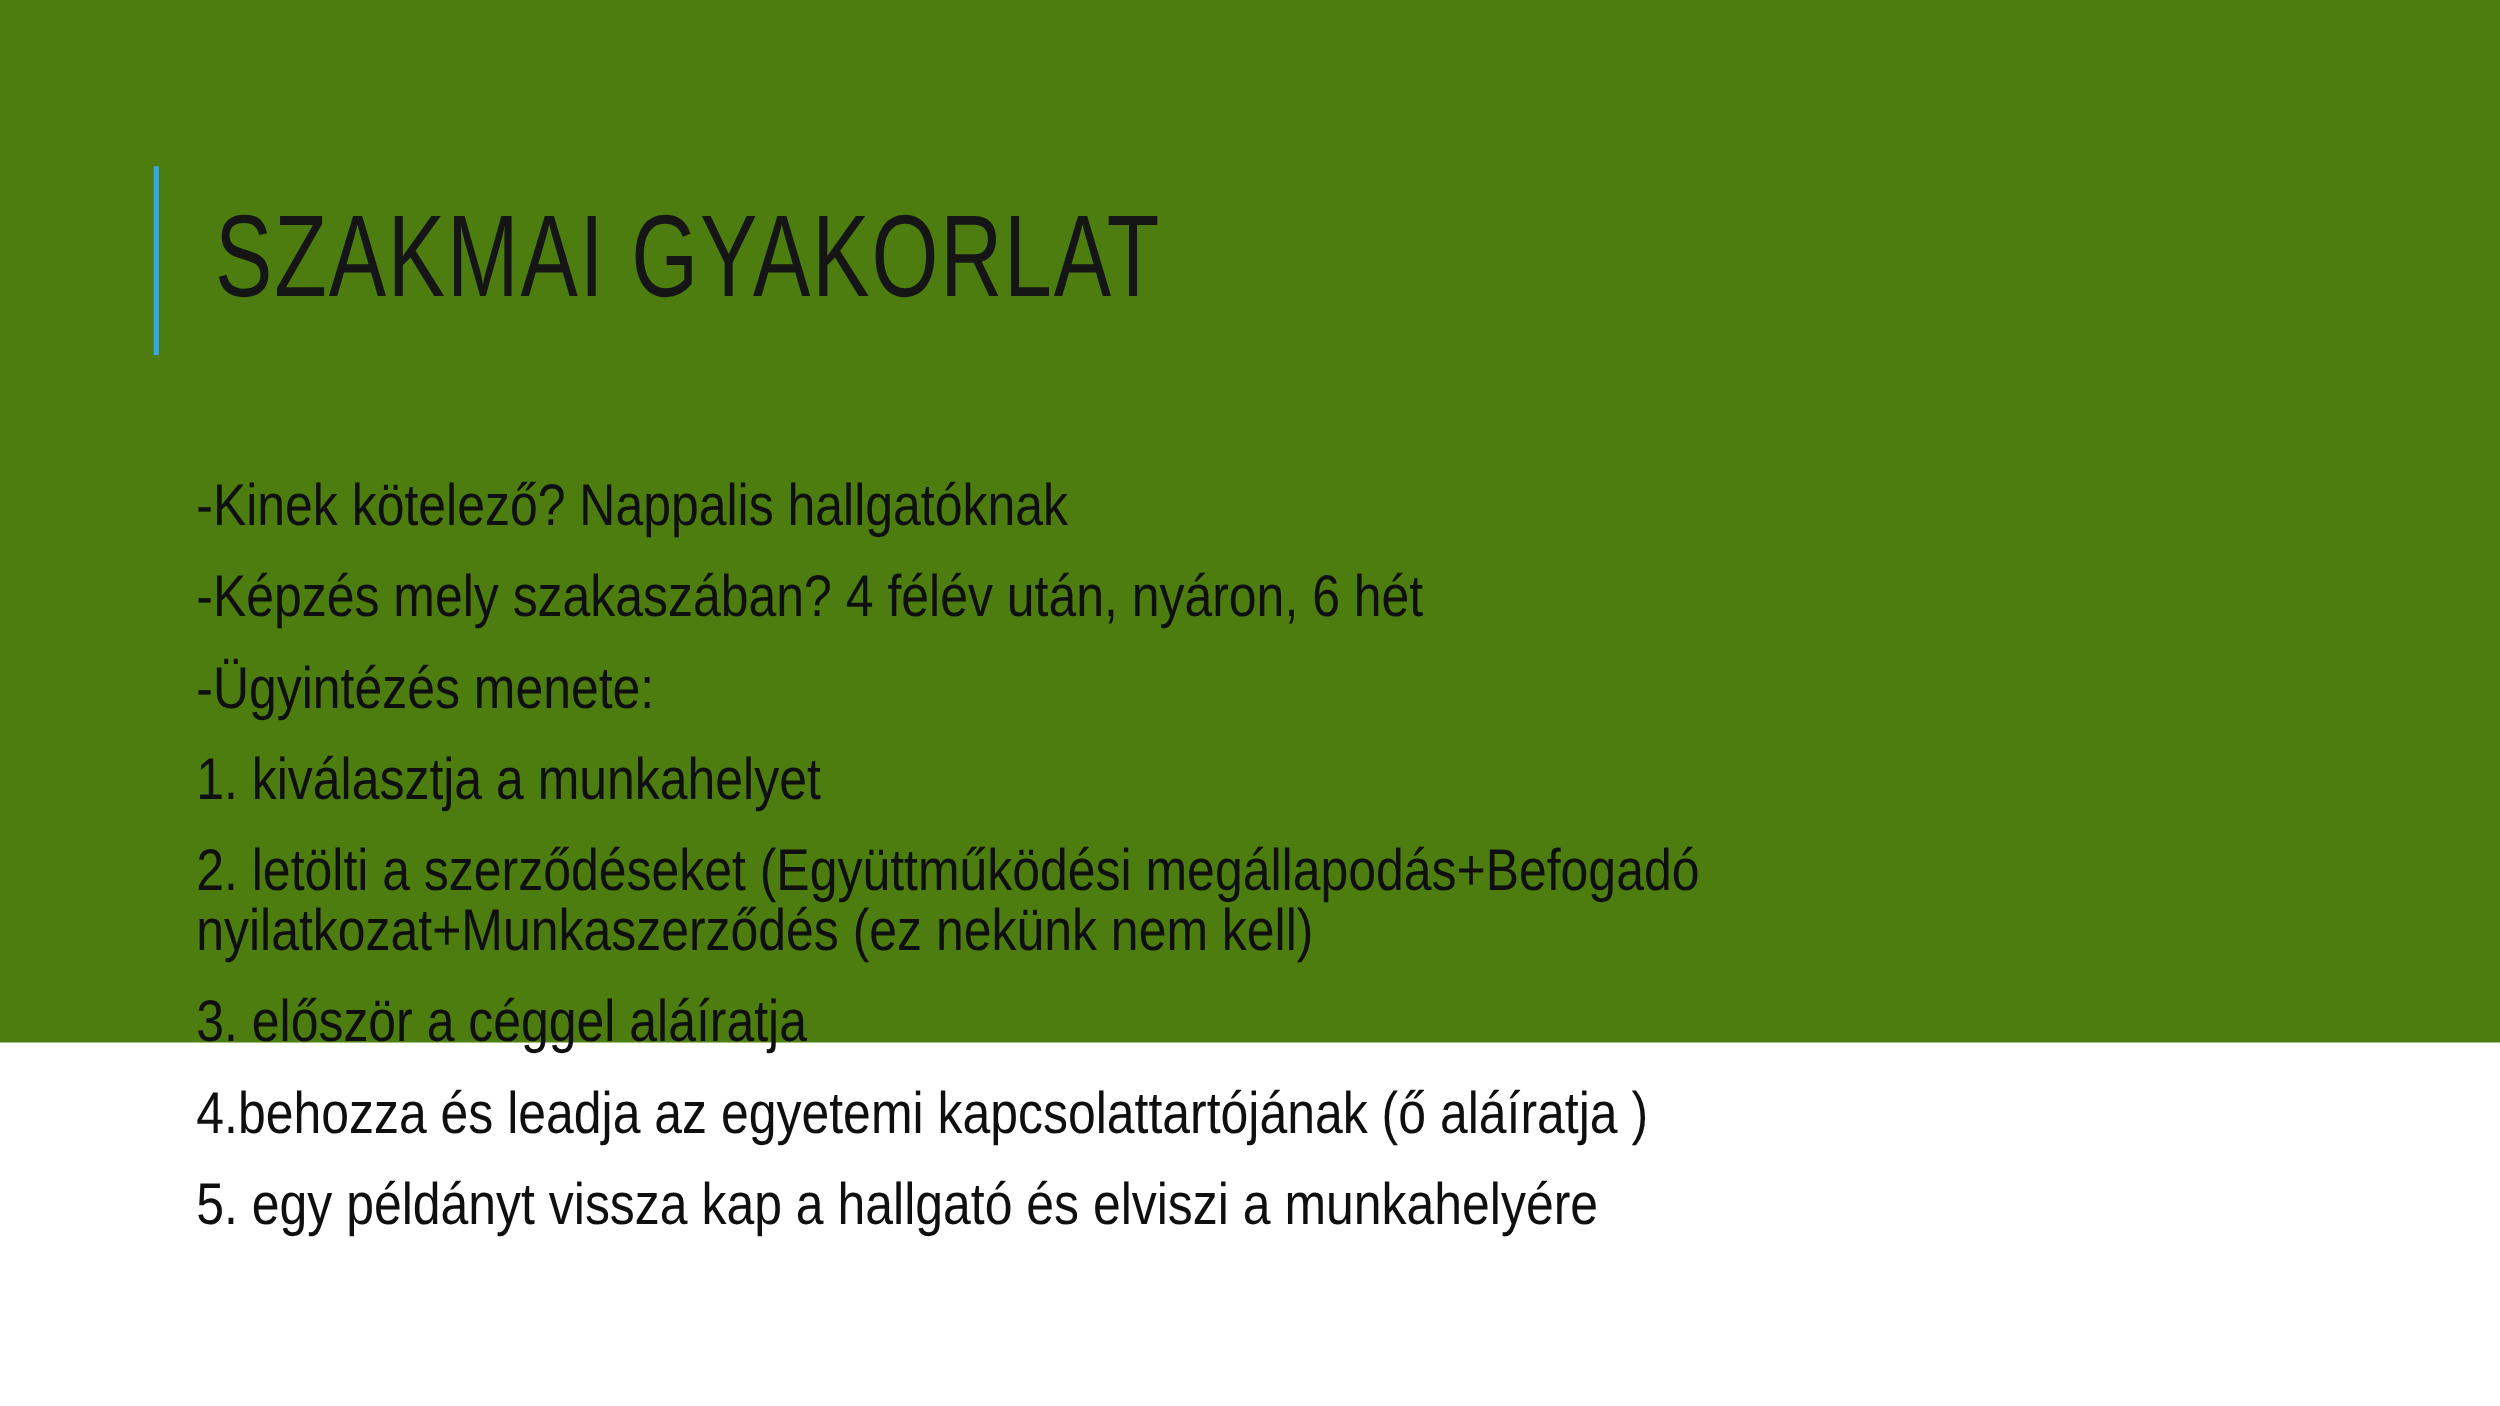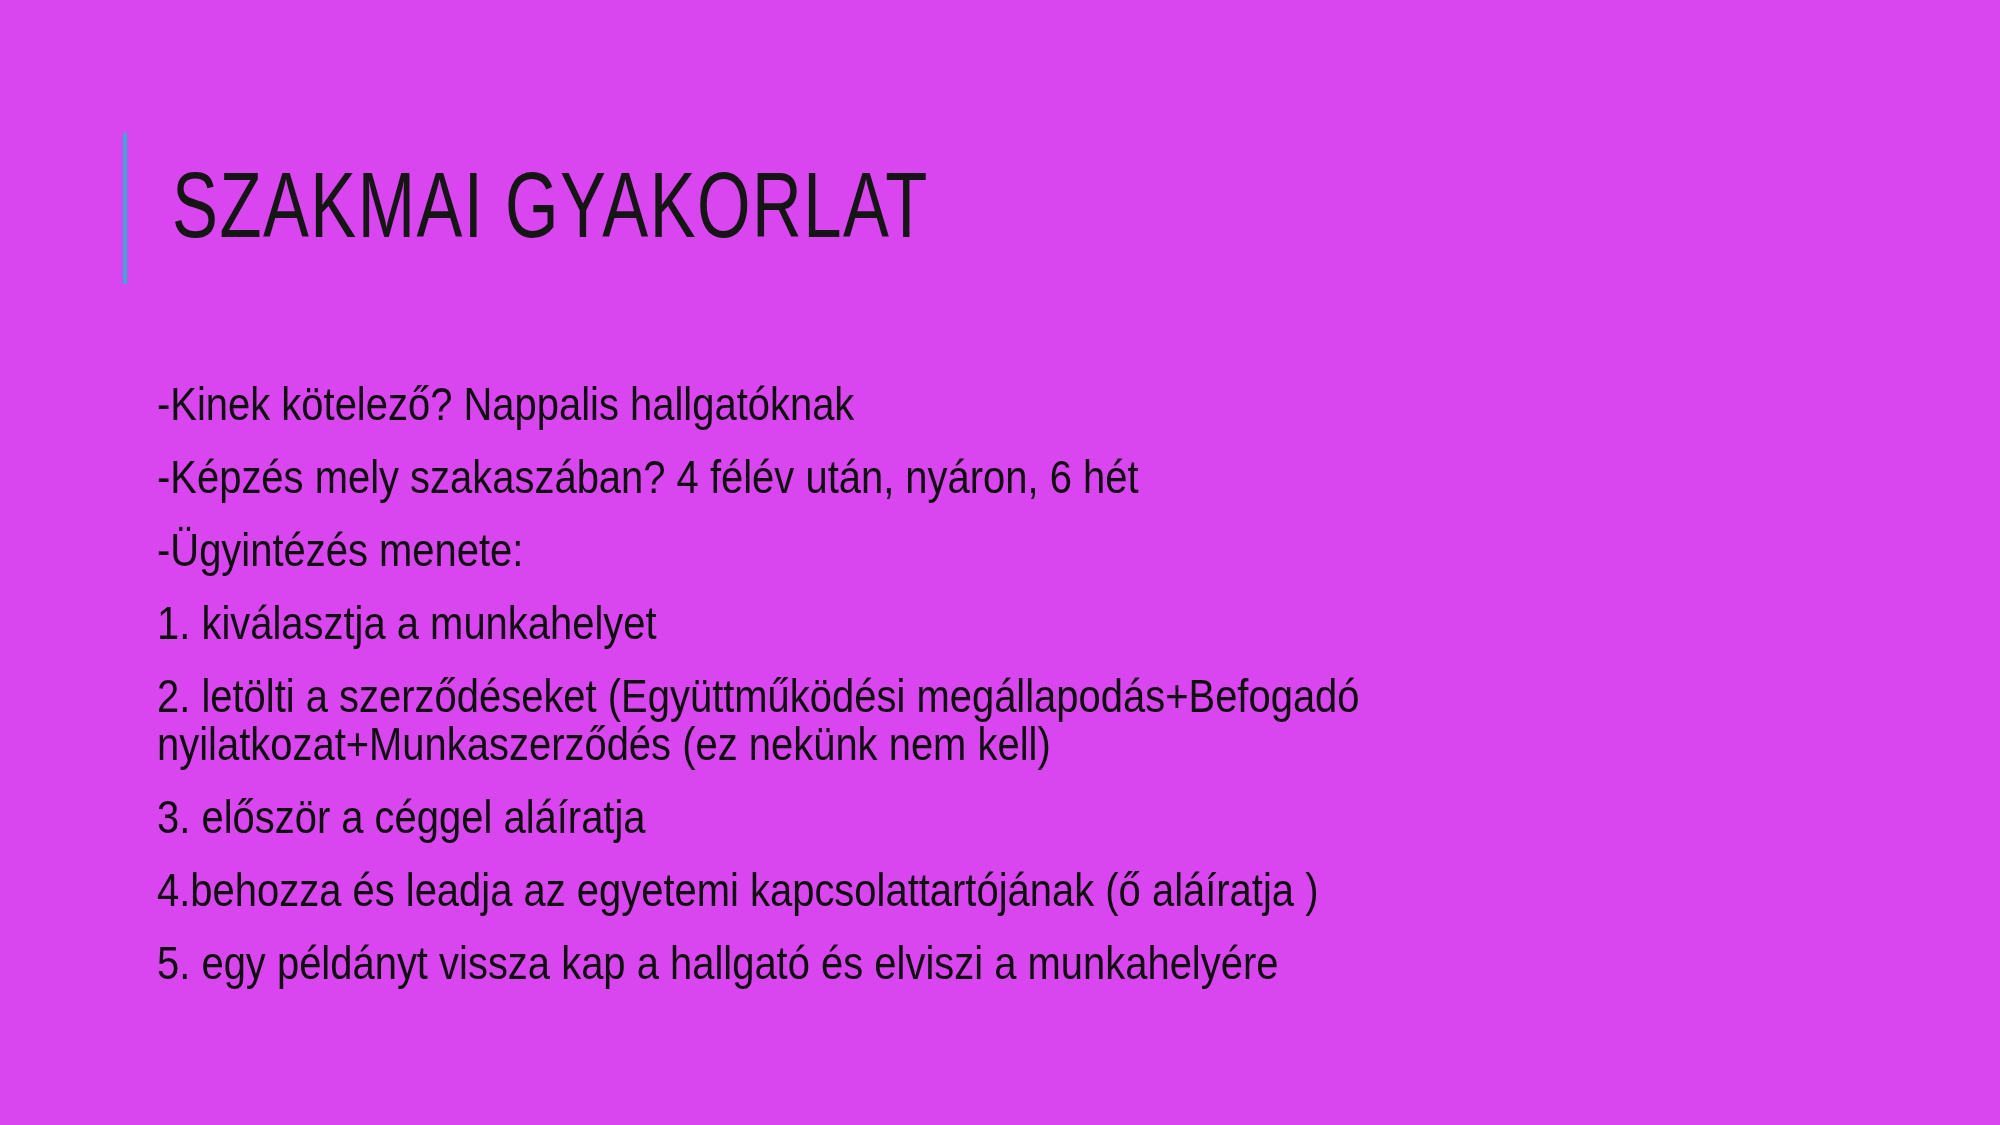--- a/index.html
+++ b/index.html
@@ -7,22 +7,22 @@
     padding: 0;
     width: 2000px;
     height: 1125px;
     background: #ffffff;
     overflow: hidden;
     font-family: "Liberation Sans", sans-serif;
   }
   .slide {
     position: relative;
     width: 2000px;
-    height: 1125px;
-    background: #d946ef;
+    height: 834px;
+    background: #4d7c0f;
   }
   .accent-bar {
     position: absolute;
     left: 123px;
     top: 133px;
     width: 4px;
     height: 151px;
     background: #3aa9da;
   }
   .slide-title {

